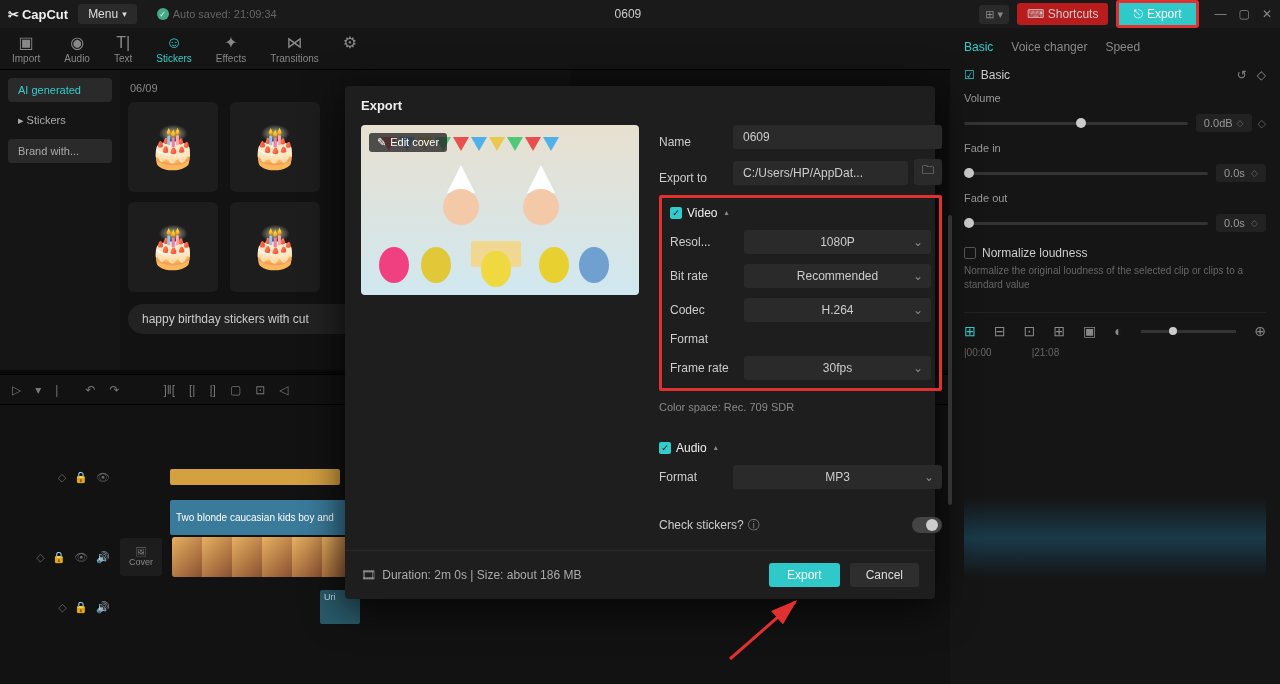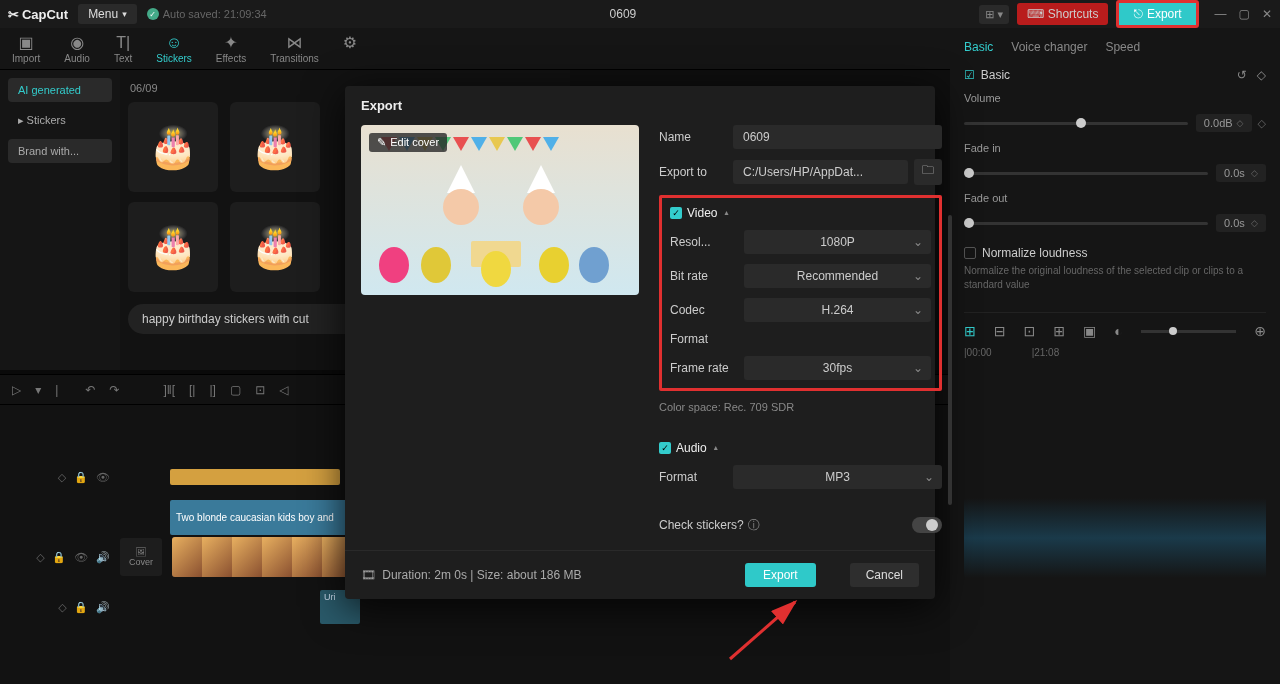--- a/index.html
+++ b/index.html
@@ -4,21 +4,21 @@
 <style>
 * { margin: 0; padding: 0; box-sizing: border-box; font-family: -apple-system, "Segoe UI", Arial, sans-serif; }
 body { background: #0a0a0a; color: #ccc; font-size: 12px; width: 1280px; height: 684px; overflow: hidden; position: relative; }
 
 
 .topbar { height: 28px; background: #1a1a1a; display: flex; align-items: center; padding: 0 8px; gap: 10px; }
 .logo { font-weight: bold; color: #eee; font-size: 13px; }
 .logo::before { content: "✂"; margin-right: 3px; }
 .menu-btn { background: #2a2a2a; color: #ddd; padding: 3px 10px; border-radius: 3px; font-size: 12px; display: flex; align-items: center; gap: 4px; }
 .menu-btn::after { content: "▾"; font-size: 9px; }
-.autosave { color: #666; font-size: 11px; display: flex; align-items: center; gap: 4px; }
+.autosave { color: #666; font-size: 11px; display: flex; align-items: center; gap: 4px; margin-left: 10px; }
 .autosave::before { content: "✓"; background: #4a8; color: #fff; width: 12px; height: 12px; border-radius: 50%; display: inline-flex; align-items: center; justify-content: center; font-size: 8px; }
 .topbar-title { flex: 1; text-align: center; color: #ccc; font-size: 12px; }
 .topbar-right { display: flex; align-items: center; gap: 8px; }
 .top-icon-btn { color: #888; padding: 3px 6px; background: #2a2a2a; border-radius: 3px; font-size: 11px; display: flex; align-items: center; gap: 4px; }
 .shortcuts-btn { color: #ccc; padding: 4px 10px; background: #b91c1c; border-radius: 3px; font-size: 12px; }
 .export-top-btn { background: #2fc9c9; color: #fff; padding: 4px 14px; border-radius: 3px; font-size: 12px; display: flex; align-items: center; gap: 4px; border: 3px solid #e03030; }
 .win-controls { display: flex; gap: 12px; color: #888; margin-left: 8px; }
 
 
 .tooltabs { height: 42px; background: #151515; display: flex; border-bottom: 1px solid #000; }
@@ -96,21 +96,21 @@
 .kid .hair1 { position: absolute; top: 22px; left: 4px; right: 4px; height: 40px; background: #e8c878; border-radius: 20px 20px 0 0; z-index: -1; }
 .balloon { position: absolute; width: 30px; height: 36px; border-radius: 50%; bottom: 12px; }
 .b1 { left: 18px; background: #f04080; }
 .b2 { left: 60px; background: #e0c838; }
 .b3 { left: 178px; background: #e8d030; }
 .b4 { left: 218px; background: #70a0d0; }
 .b5 { left: 120px; background: #f0d840; bottom: 8px; }
 .cake { position: absolute; bottom: 28px; left: 110px; width: 50px; height: 26px; background: #f0d890; border-radius: 2px; }
 
 .em-right { flex: 1; display: flex; flex-direction: column; gap: 10px; font-size: 12px; position: relative; }
-.em-field { display: flex; align-items: center; }
+.em-field { display: flex; align-items: flex-end; }
 .em-field .fl { width: 74px; color: #ccc; }
 .em-field .fi { flex: 1; background: #2a2a2a; color: #ccc; padding: 5px 10px; border-radius: 3px; border: none; font-size: 12px; }
 .em-field .browse { width: 28px; height: 26px; background: #2a2a2a; margin-left: 6px; border-radius: 3px; display: flex; align-items: center; justify-content: center; color: #ccc; }
 .em-group { border: 3px solid #e03030; padding: 8px; border-radius: 2px; display: flex; flex-direction: column; gap: 10px; }
 .em-section { display: flex; align-items: center; gap: 5px; color: #eee; font-weight: 500; }
 .em-section .chk { width: 12px; height: 12px; background: #3cc; border-radius: 2px; display: inline-flex; align-items: center; justify-content: center; color: #000; font-size: 9px; }
 .em-section::after { content: "▴"; color: #888; font-size: 8px; margin-left: 2px; }
 .em-select { display: flex; align-items: center; }
 .em-select .fl { width: 74px; color: #ccc; overflow: hidden; text-overflow: ellipsis; white-space: nowrap; }
 .em-select .sel { flex: 1; background: #2a2a2a; padding: 5px 10px; border-radius: 3px; display: flex; justify-content: center; position: relative; }
@@ -119,21 +119,21 @@
 .em-toggle { display: flex; align-items: center; }
 .em-toggle .fl { flex: 1; color: #ccc; display: flex; align-items: center; gap: 4px; }
 .toggle-sw { width: 30px; height: 16px; background: #444; border-radius: 8px; position: relative; }
 .toggle-sw::after { content: ""; position: absolute; width: 12px; height: 12px; background: #ccc; border-radius: 50%; top: 2px; left: 14px; }
 .em-scrollbar { position: absolute; right: -10px; top: 90px; width: 4px; height: 290px; background: #333; border-radius: 2px; }
 
 .em-footer { display: flex; align-items: center; padding: 12px 16px; border-top: 1px solid #2a2a2a; }
 .em-meta { color: #aaa; font-size: 12px; display: flex; align-items: center; gap: 6px; }
 .em-footer-btns { margin-left: auto; display: flex; gap: 10px; }
 .btn-export { background: #2fc9c9; color: #fff; padding: 5px 18px; border-radius: 3px; font-size: 12px; border: none; }
-.btn-cancel { background: #2e2e2e; color: #ddd; padding: 5px 16px; border-radius: 3px; font-size: 12px; border: none; margin-left: 24px; }
+.btn-cancel { background: #2e2e2e; color: #ddd; padding: 5px 16px; border-radius: 3px; font-size: 12px; border: none; }
 
 
 .arrow { position: absolute; bottom: 20px; left: 720px; width: 90px; height: 70px; z-index: 200; }
 .arrow svg { width: 100%; height: 100%; }
 </style>
 </head>
 <body>
 
 <div class="topbar">
   <span class="logo">CapCut</span>

